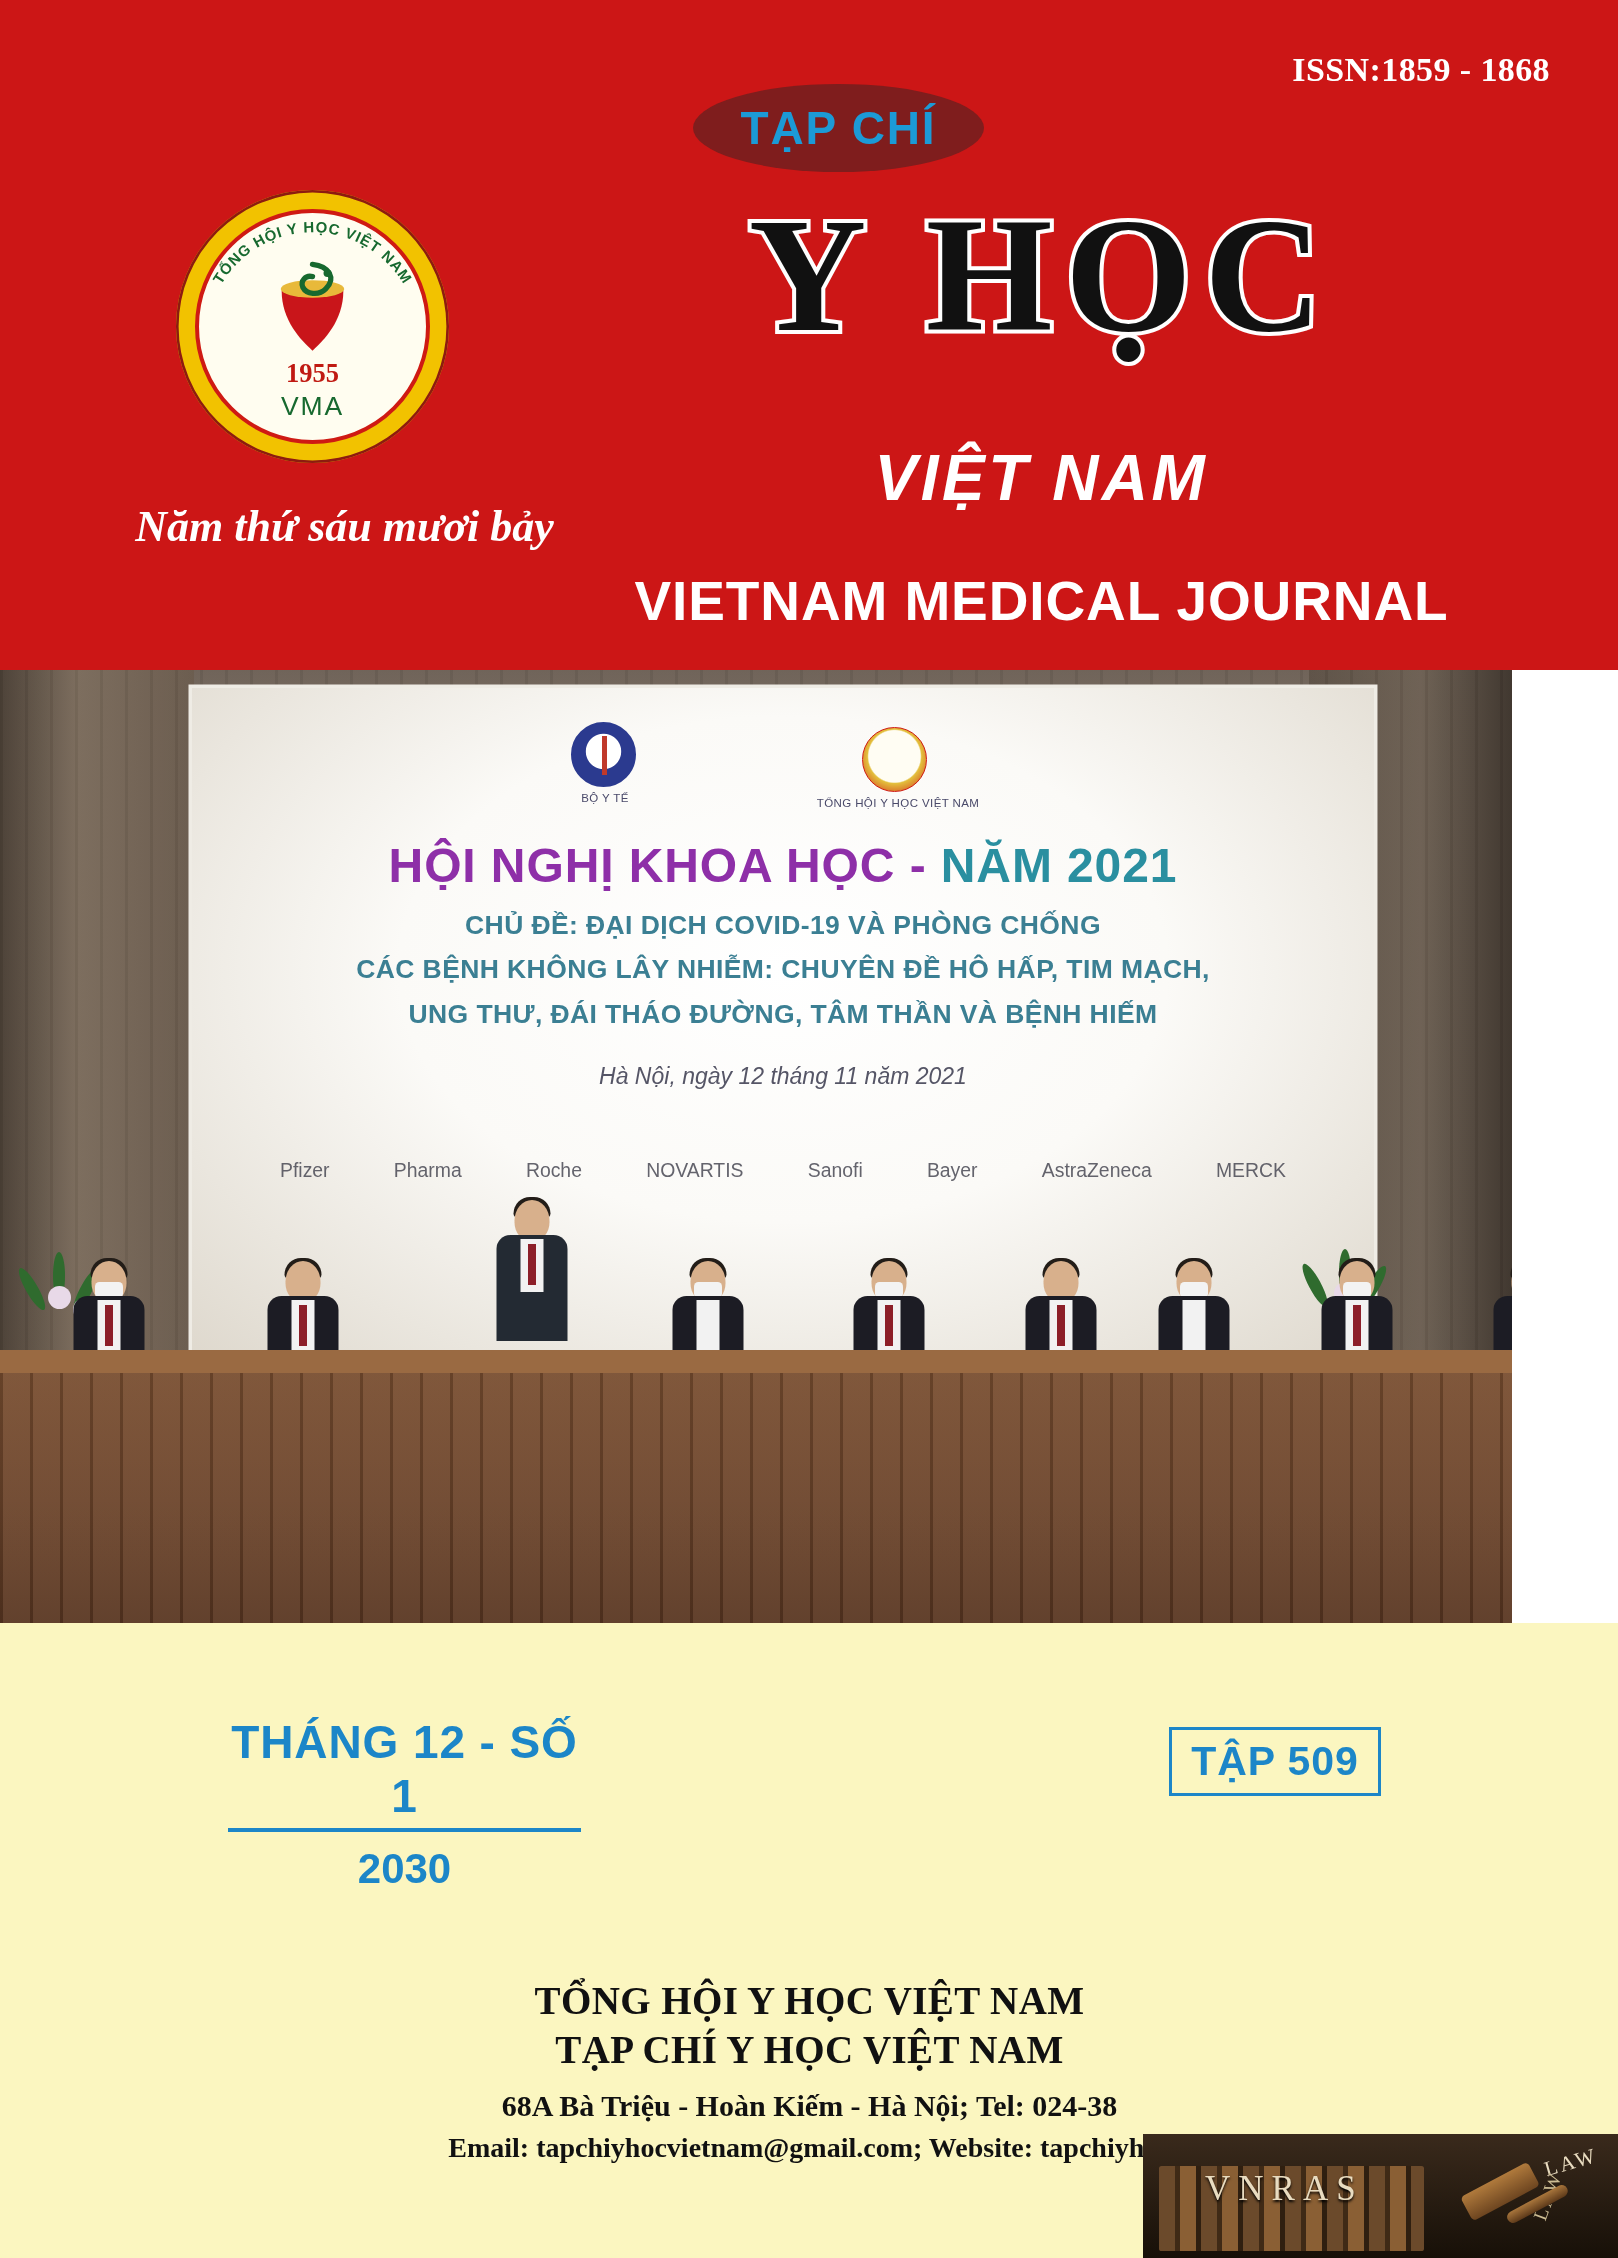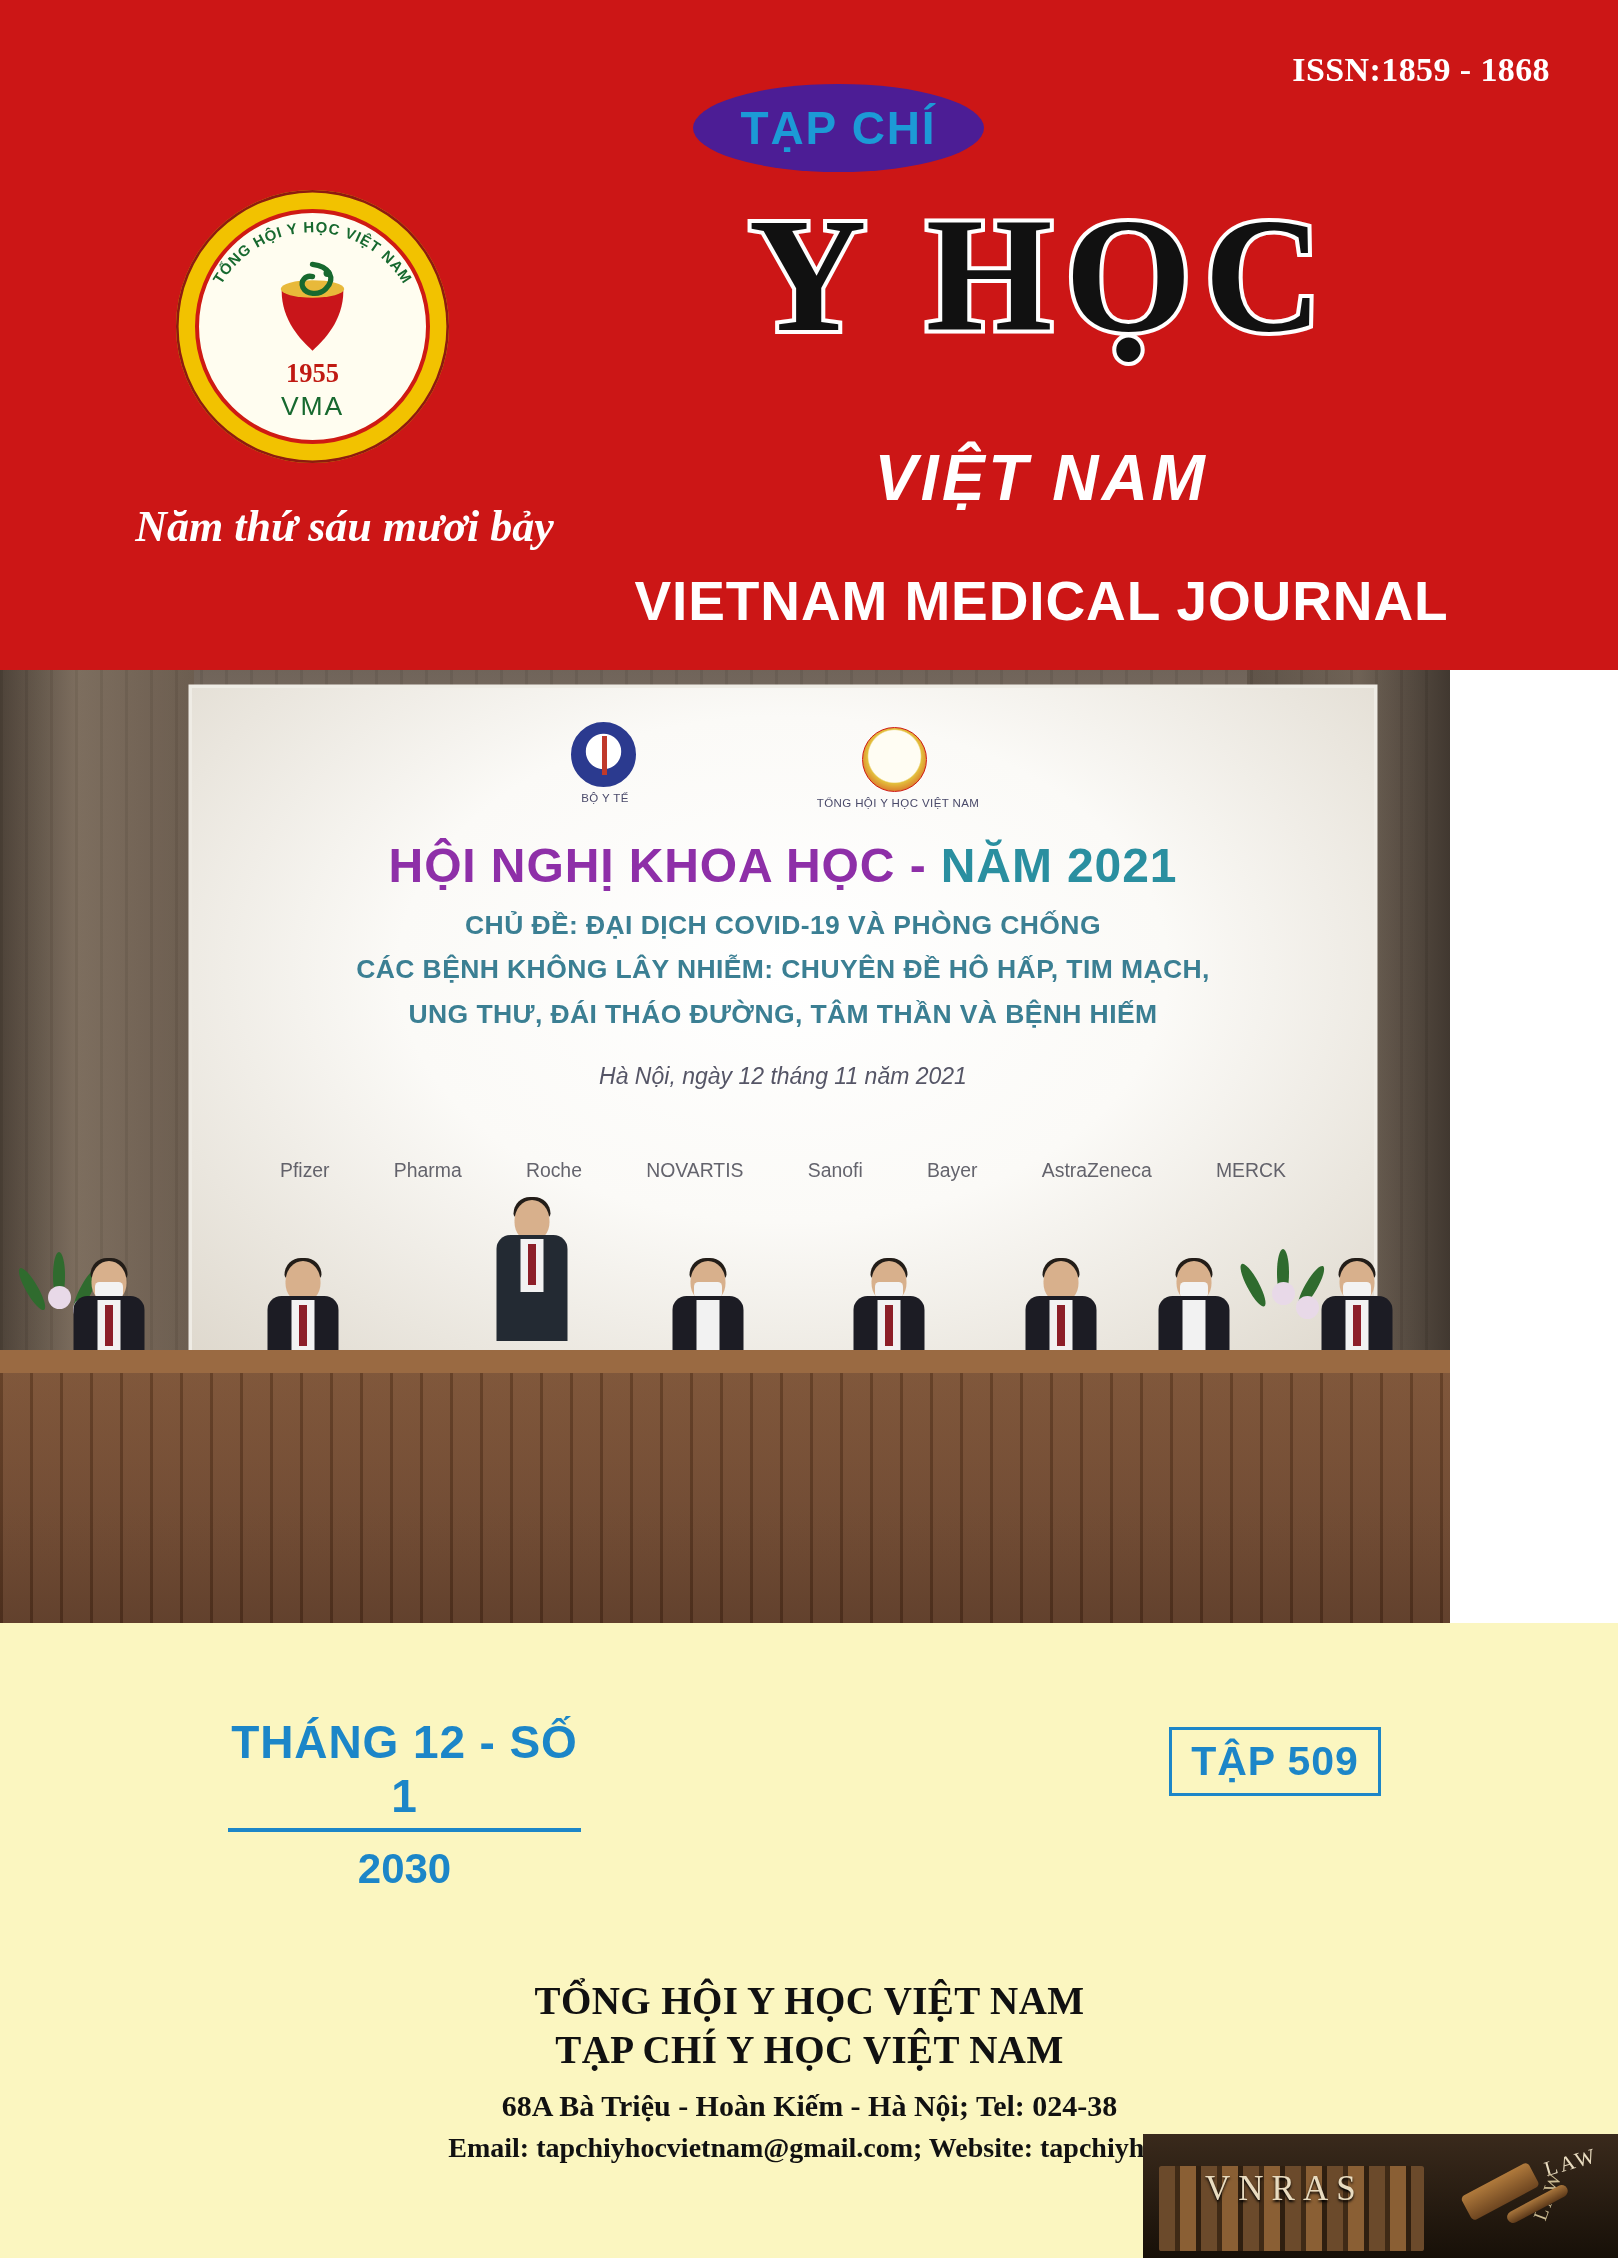--- a/index.html
+++ b/index.html
@@ -115,21 +115,21 @@
     font-size: 44px;
   }
 
   
   .tapchi-oval {
     position: absolute;
     left: 693px;
     top: 84px;
     width: 291px;
     height: 88px;
-    background: #4c1d95;
+    background: #7f1d1d;
     border-radius: 50%;
     display: flex;
     align-items: center;
     justify-content: center;
   }
   .tapchi-oval span {
     color: #1c9ad6;
     font-family: "Liberation Sans", sans-serif;
     font-weight: bold;
     font-size: 46px;
@@ -176,25 +176,24 @@
     font-family: "Liberation Sans", sans-serif;
     font-weight: bold;
     font-size: 55px;
     color: #ffffff;
     letter-spacing: 0.9px;
   }
 
   
   .photo {
     position: relative;
-    width: 1404px;
+    width: 1512px;
     height: 953px;
     overflow: hidden;
     background: #fde047;
-    padding-left: 46px;
   }
   .hall-bg {
     position: absolute;
     inset: 0;
     background:
       linear-gradient(180deg, #6e6257 0%, #8b7d6e 18%, #7d7064 40%, #4a4038 70%, #2c2622 100%);
   }
   .wall-left {
     position: absolute;
     left: 0; top: 0; width: 194px; height: 723px;

